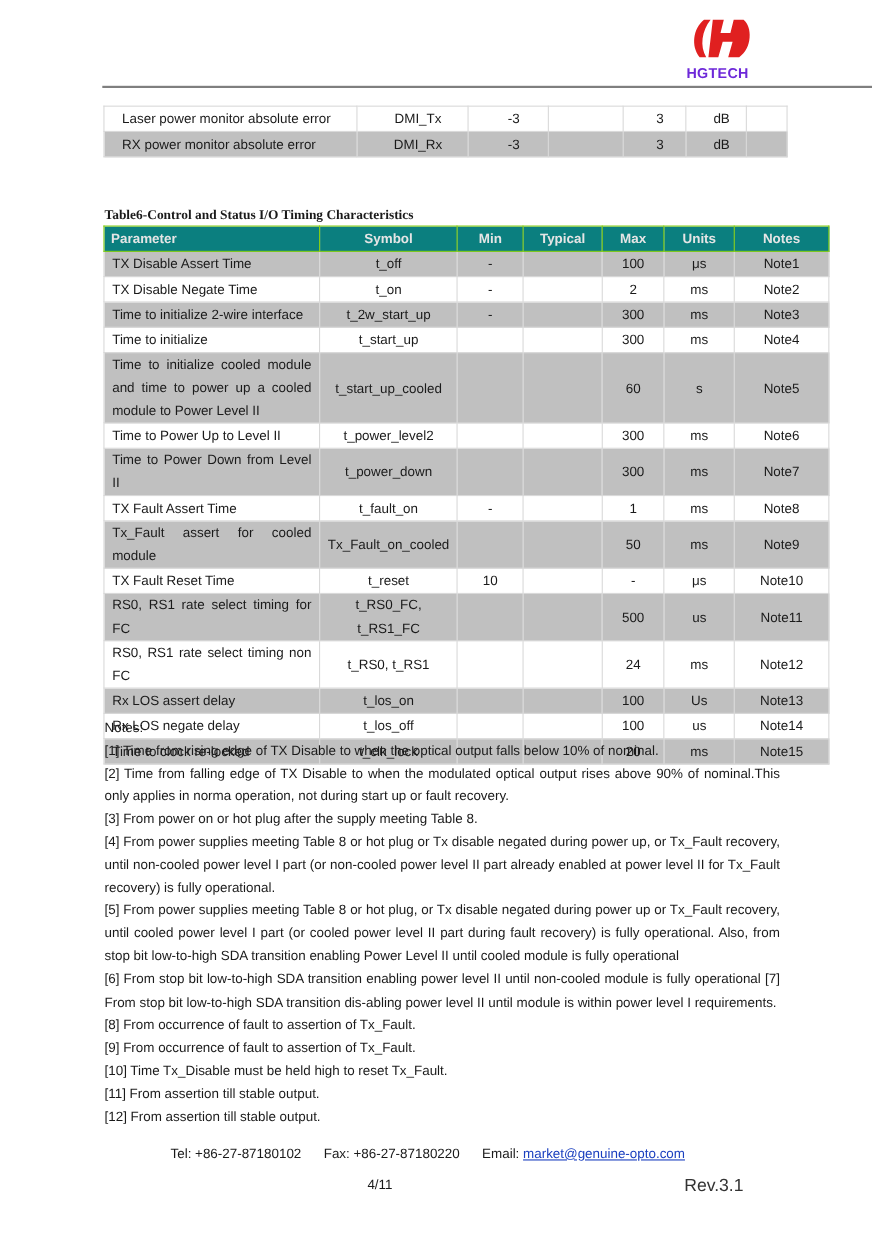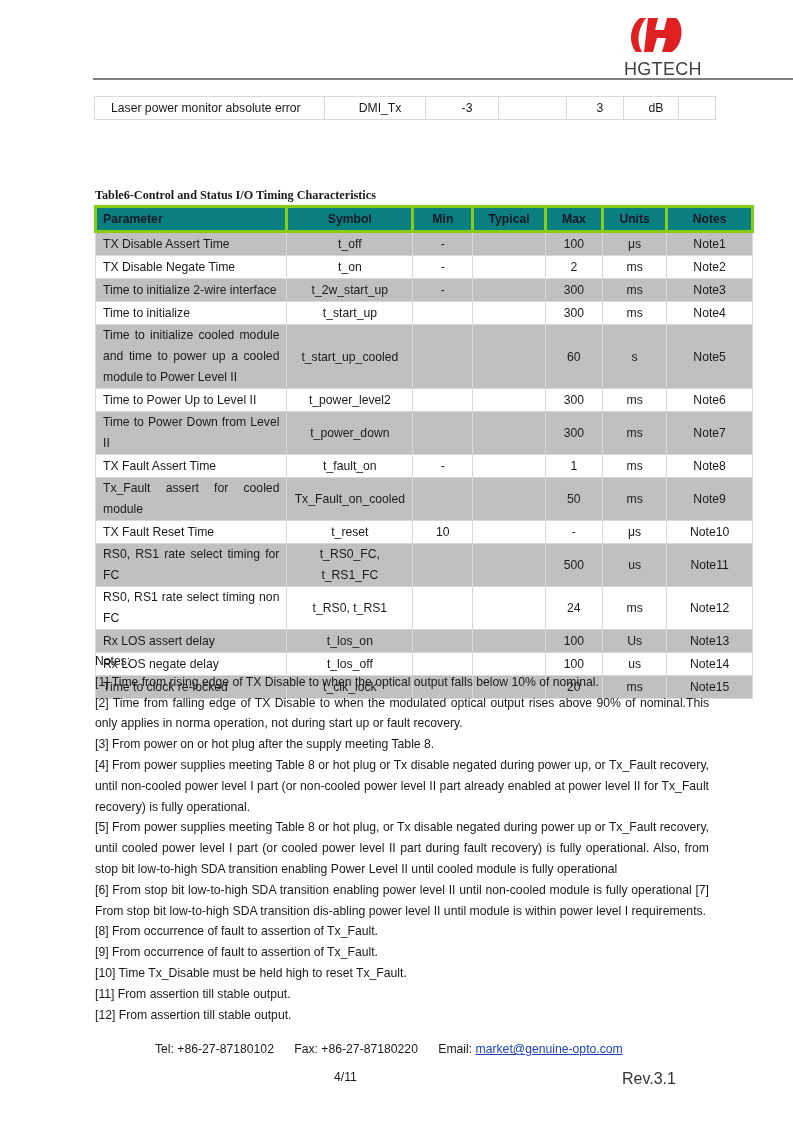--- a/index.html
+++ b/index.html
@@ -3,22 +3,22 @@
 <meta charset="utf-8">
 <style>
   html, body { margin: 0; padding: 0; background: #ffffff; }
   body {
     width: 793px; height: 1122px; position: relative; overflow: hidden;
     font-family: "Liberation Sans", sans-serif; color: #1a1a1a;
   }
   .logo { position: absolute; left: 620px; top: 14px; width: 80px; height: 66px; }
   .logo svg { position: absolute; left: 6px; top: 0; }
   .logo-text {
-    position: absolute; left: 4px; top: 45px; font-size: 18px; font-weight: normal;
-    letter-spacing: 0.3px; color: #404040;
+    position: absolute; left: 4px; top: 45px; font-size: 13px; font-weight: bold;
+    letter-spacing: 0.3px; color: #6d28d9;
   }
   .header-rule {
     position: absolute; left: 93px; top: 78px; width: 700px; height: 2px; background: #7f7f7f;
   }
 
   table { border-collapse: collapse; position: absolute; font-size: 12.2px; }
   td, th { border: 1px solid #d9d9d9; padding: 0 6px; height: 22px; line-height: 20px; }
 
   .t-prev { left: 94px; top: 96px; width: 622px; }
   .t-prev td { height: 22px; padding-left: 16px; }
@@ -31,22 +31,22 @@
   .t-prev .c7 { }
   .gray td { background: #c0c0c0; }
 
   .table-caption {
     position: absolute; left: 95px; top: 188px; font-family: "Liberation Serif", serif;
     font-weight: bold; font-size: 12.2px;
   }
 
   .t-main { left: 94px; top: 205px; width: 660px; }
   .t-main th {
-    background: #0b7f7f; color: #0f172a; font-weight: bold; height: 22px;
-    border: 3px solid #84cc16; text-align: center;
+    background: #0b7f7f; color: #e5e5e5; font-weight: bold; height: 22px;
+    border: 1px solid #84cc16; text-align: center;
   }
   .t-main th.param { text-align: left; }
   .t-main td { text-align: center; }
   .t-main td.param { text-align: justify; text-align-last: left; line-height: 21px; padding: 0 7px; margin-left: 24px; }
   .t-main .w1 { width: 181px; }
   .t-main .w2 { width: 111px; }
   .t-main .w3 { width: 46px; }
   .t-main .w4 { width: 58px; }
   .t-main .w5 { width: 43px; }
   .t-main .w6 { width: 50px; }
@@ -78,20 +78,29 @@
   </svg>
   <div class="logo-text">HGTECH</div>
 </div>
 <div class="header-rule"></div>
 
 <table class="t-prev">
   <tbody>
       <tr>
     <td class="c1">Laser power monitor absolute error</td>
     <td class="c2">DMI_Tx</td>
+    <td class="c3">-3</td>
+    <td class="c4"></td>
+    <td class="c5">3</td>
+    <td class="c6">dB</td>
+    <td class="c7"></td>
+  </tr>
+  <tr class="gray">
+    <td class="c1">RX power monitor absolute error</td>
+    <td class="c2">DMI_Rx</td>
     <td class="c3">-3</td>
     <td class="c4"></td>
     <td class="c5">3</td>
     <td class="c6">dB</td>
     <td class="c7"></td>
   </tr>
 </tbody>
   </table>
 
 <div class="table-caption">Table6-Control and Status I/O Timing Characteristics</div>

